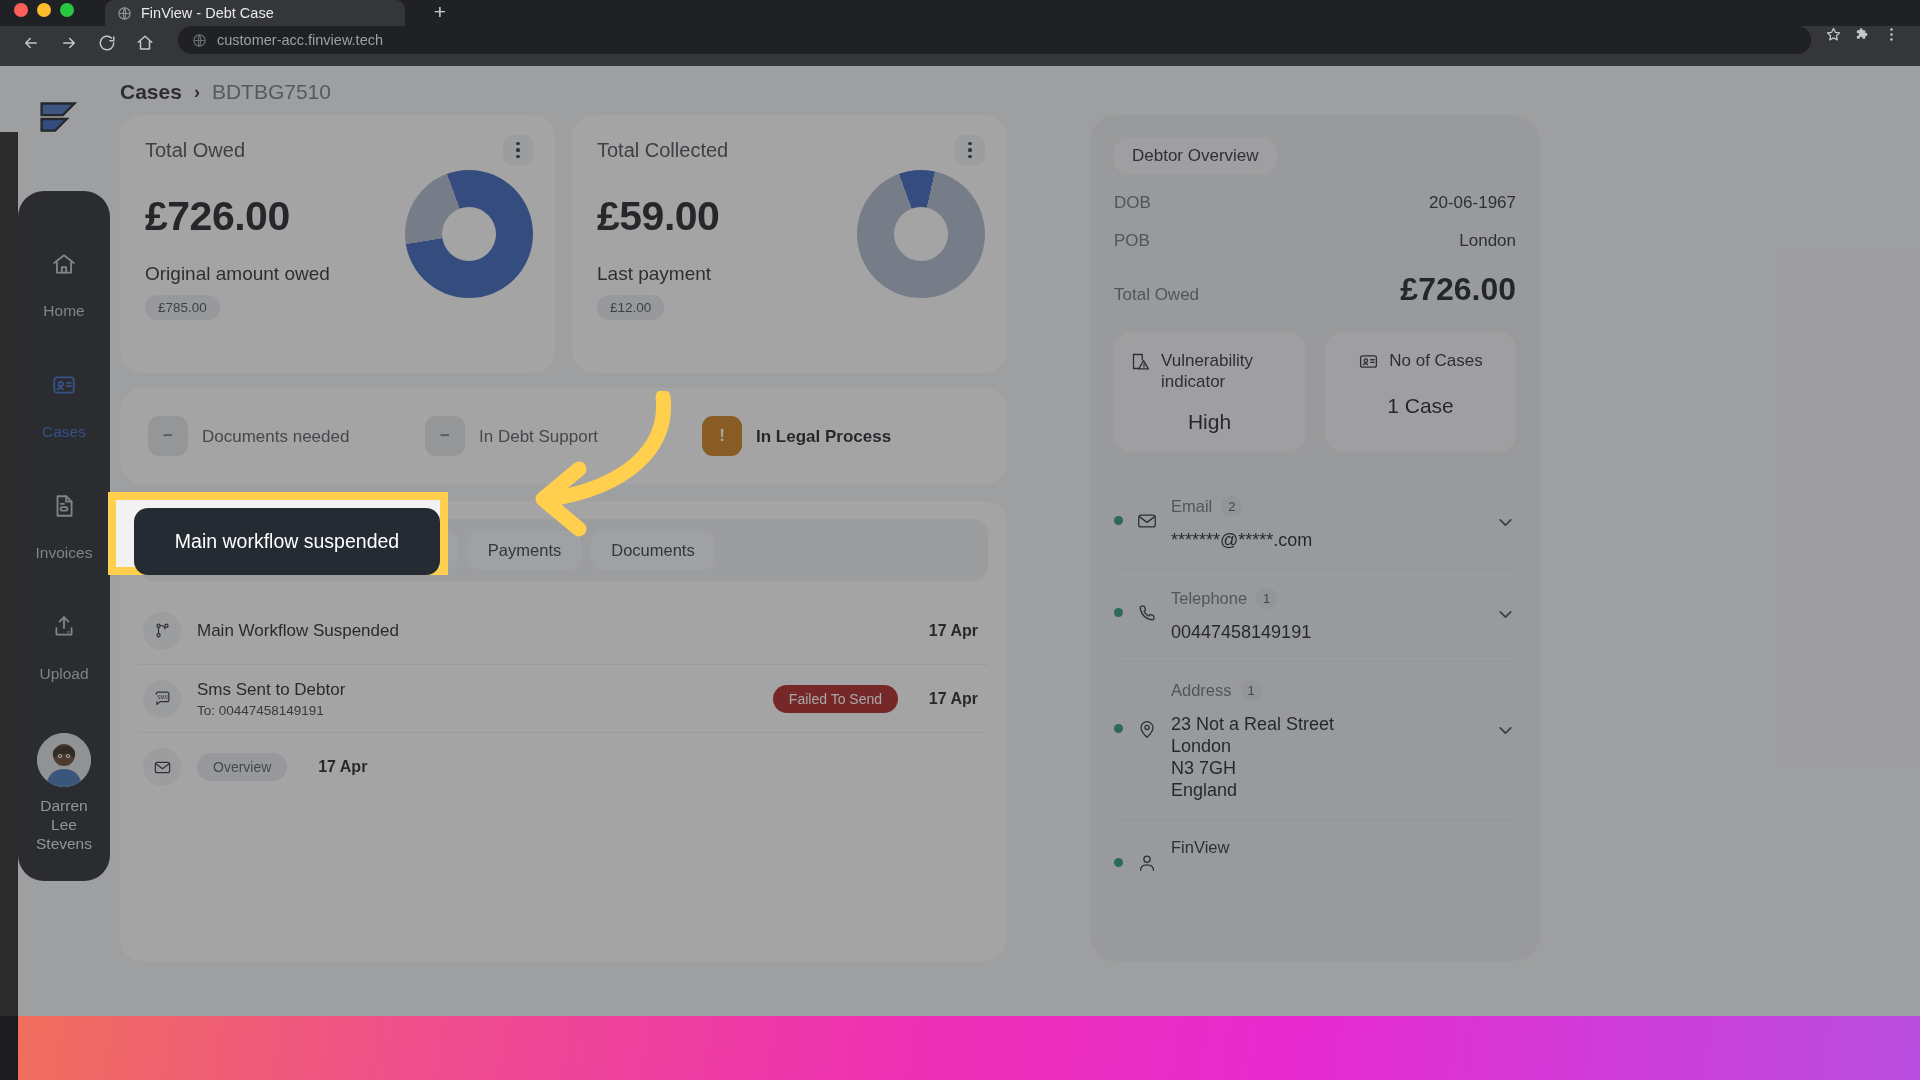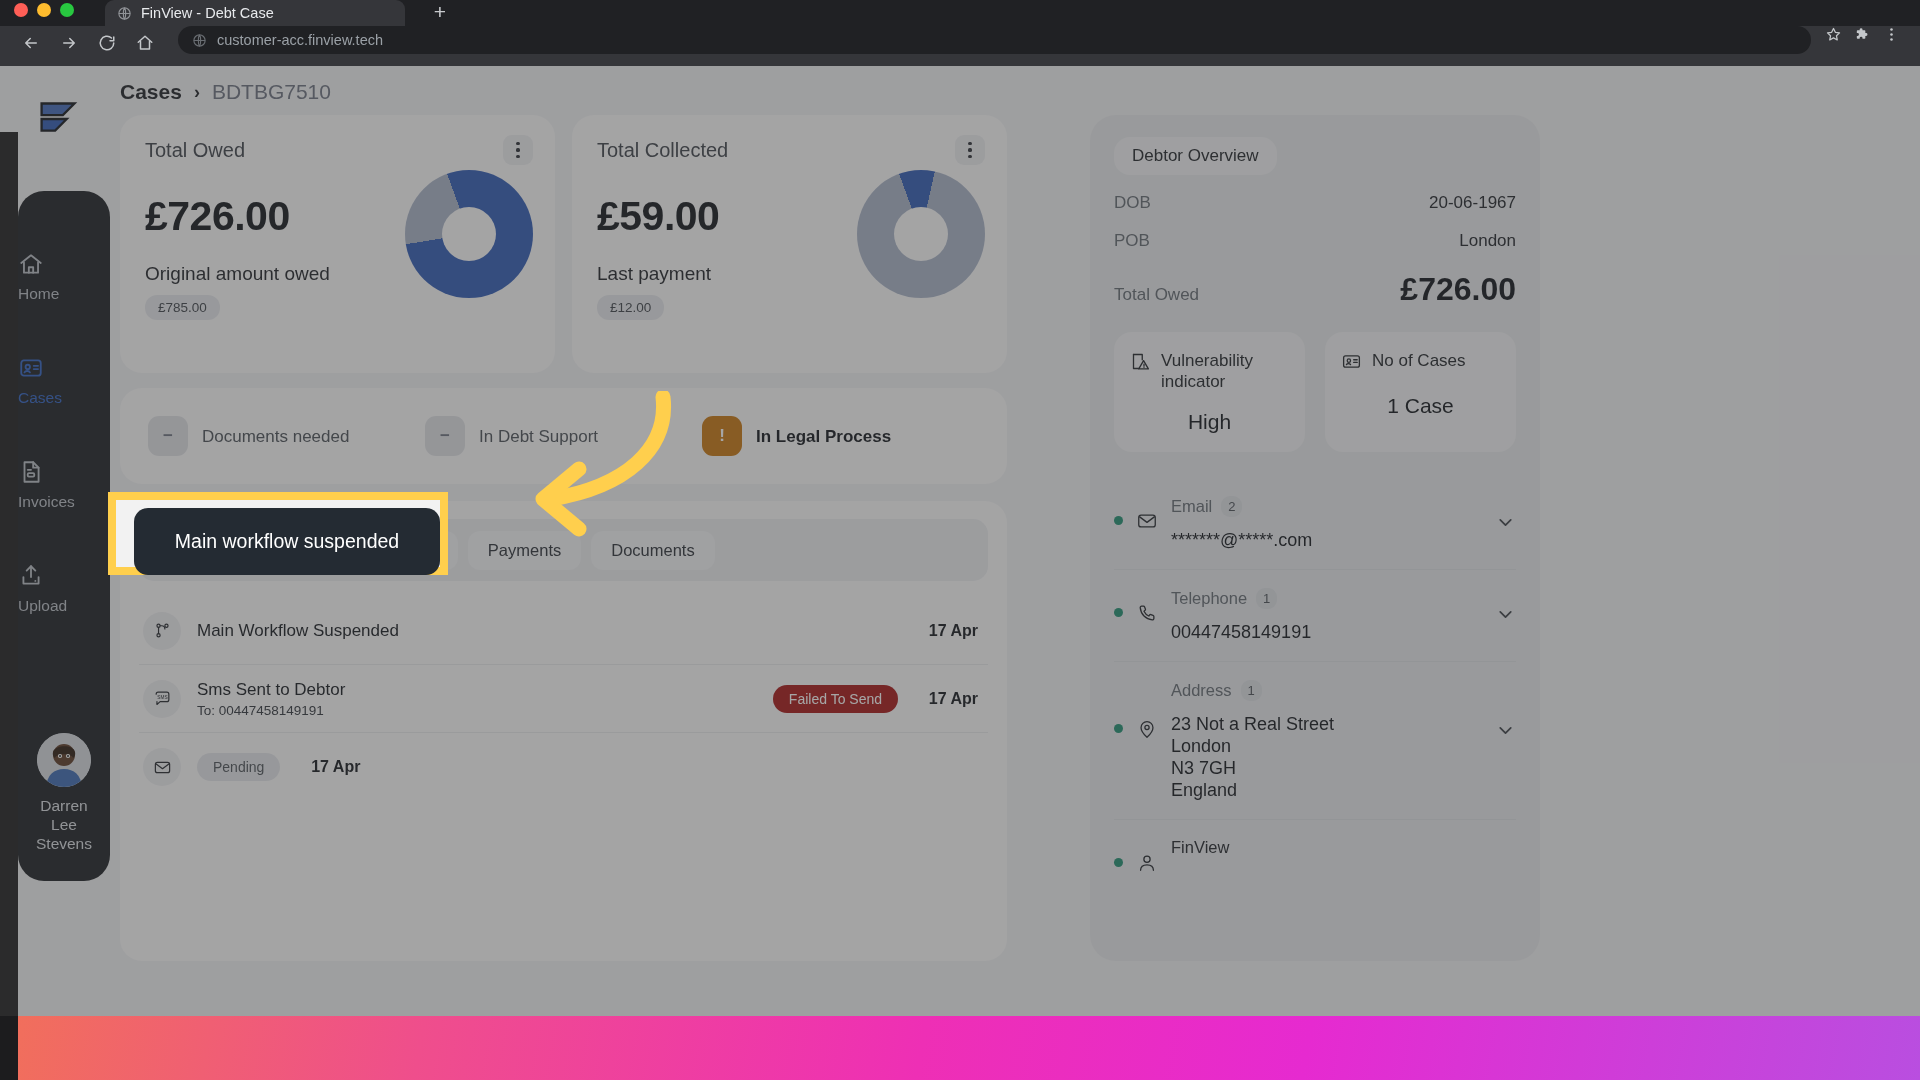--- a/index.html
+++ b/index.html
@@ -53,21 +53,21 @@
   
   .dim { position:absolute; inset:0; background:rgba(60,60,62,.46); pointer-events:none; z-index:40; }
 
   
   .rail-logo { position:absolute; left:30px; top:24px; width:58px; height:58px; z-index:5; }
   .rail {
     position:absolute; left:18px; top:125px; width:92px; height:690px;
     background:#1b1f24; border-radius:26px; z-index:5;
     display:flex; flex-direction:column; align-items:center; padding-top:48px;
   }
-  .rail-item { width:92px; padding:12px 0 14px; display:flex; flex-direction:column; align-items:flex-start; gap:4px; }
+  .rail-item { width:92px; padding:12px 0 14px; display:flex; flex-direction:column; align-items:center; gap:21px; }
   .rail-item + .rail-item { margin-top:26px; }
   .rail-item svg { width:26px; height:26px; stroke:#b9bec6; fill:none; stroke-width:1.7; }
   .rail-item .lbl { color:#b9bec6; font-size:15.5px; }
   .rail-item.active svg { stroke:#2f62c4; }
   .rail-item.active .lbl { color:#2f62c4; }
   .rail-user { position:absolute; left:0; bottom:28px; width:92px; display:flex; flex-direction:column; align-items:center; gap:9px;}
   .avatar { width:54px; height:54px; border-radius:50%; background:#cfd3d9; overflow:hidden; position:relative; }
   .rail-user .name { color:#d9dde2; font-size:15.5px; line-height:19px; text-align:center; }
 
   
@@ -409,21 +409,21 @@
             <span class="date">17 Apr</span>
           </div>
 
           <div class="ev">
             <span class="ico">
               <svg viewBox="0 0 24 24" stroke-linecap="round" stroke-linejoin="round">
                   <rect x="3" y="5.5" width="18" height="13" rx="2.5"></rect>
                   <path d="M4 7.5l8 6 8-6"></path>
                 </svg>
             </span>
-            <span class="badge pend">Pending</span>
+            <span class="badge pend">Overview</span>
             <span class="date">17 Apr</span>
           </div>
         </div>
       </div>
     </div>
 
     <aside class="rightpanel">
       <div class="chip">Debtor Overview</div>
 
       <div class="kv">
@@ -448,21 +448,21 @@
                   <path d="M4 4v16h6"></path>
                   <path d="M15.5 11l5.5 9.5h-11z"></path>
                   <path d="M16 15v2.2M16 18.6v.1"></path>
                 </svg>
             </span>
             <span class="ht">Vulnerability indicator</span>
           </div>
           <div class="val">High</div>
         </div>
         <div class="mini">
-          <div class="head" style="">
+          <div class="head" style="justify-content:center">
             <span>
               <svg viewBox="0 0 24 24" stroke-linecap="round" stroke-linejoin="round">
                   <rect x="3" y="5.5" width="18" height="13" rx="2.2"></rect>
                   <circle cx="9" cy="11" r="1.9"></circle>
                   <path d="M6.2 15.6c.7-1.5 4-1.5 4.7 0M14.5 10h4M14.5 13h4"></path>
                 </svg>
             </span>
             <span class="ht">No of Cases</span>
           </div>
           <div class="val">1 Case</div>

